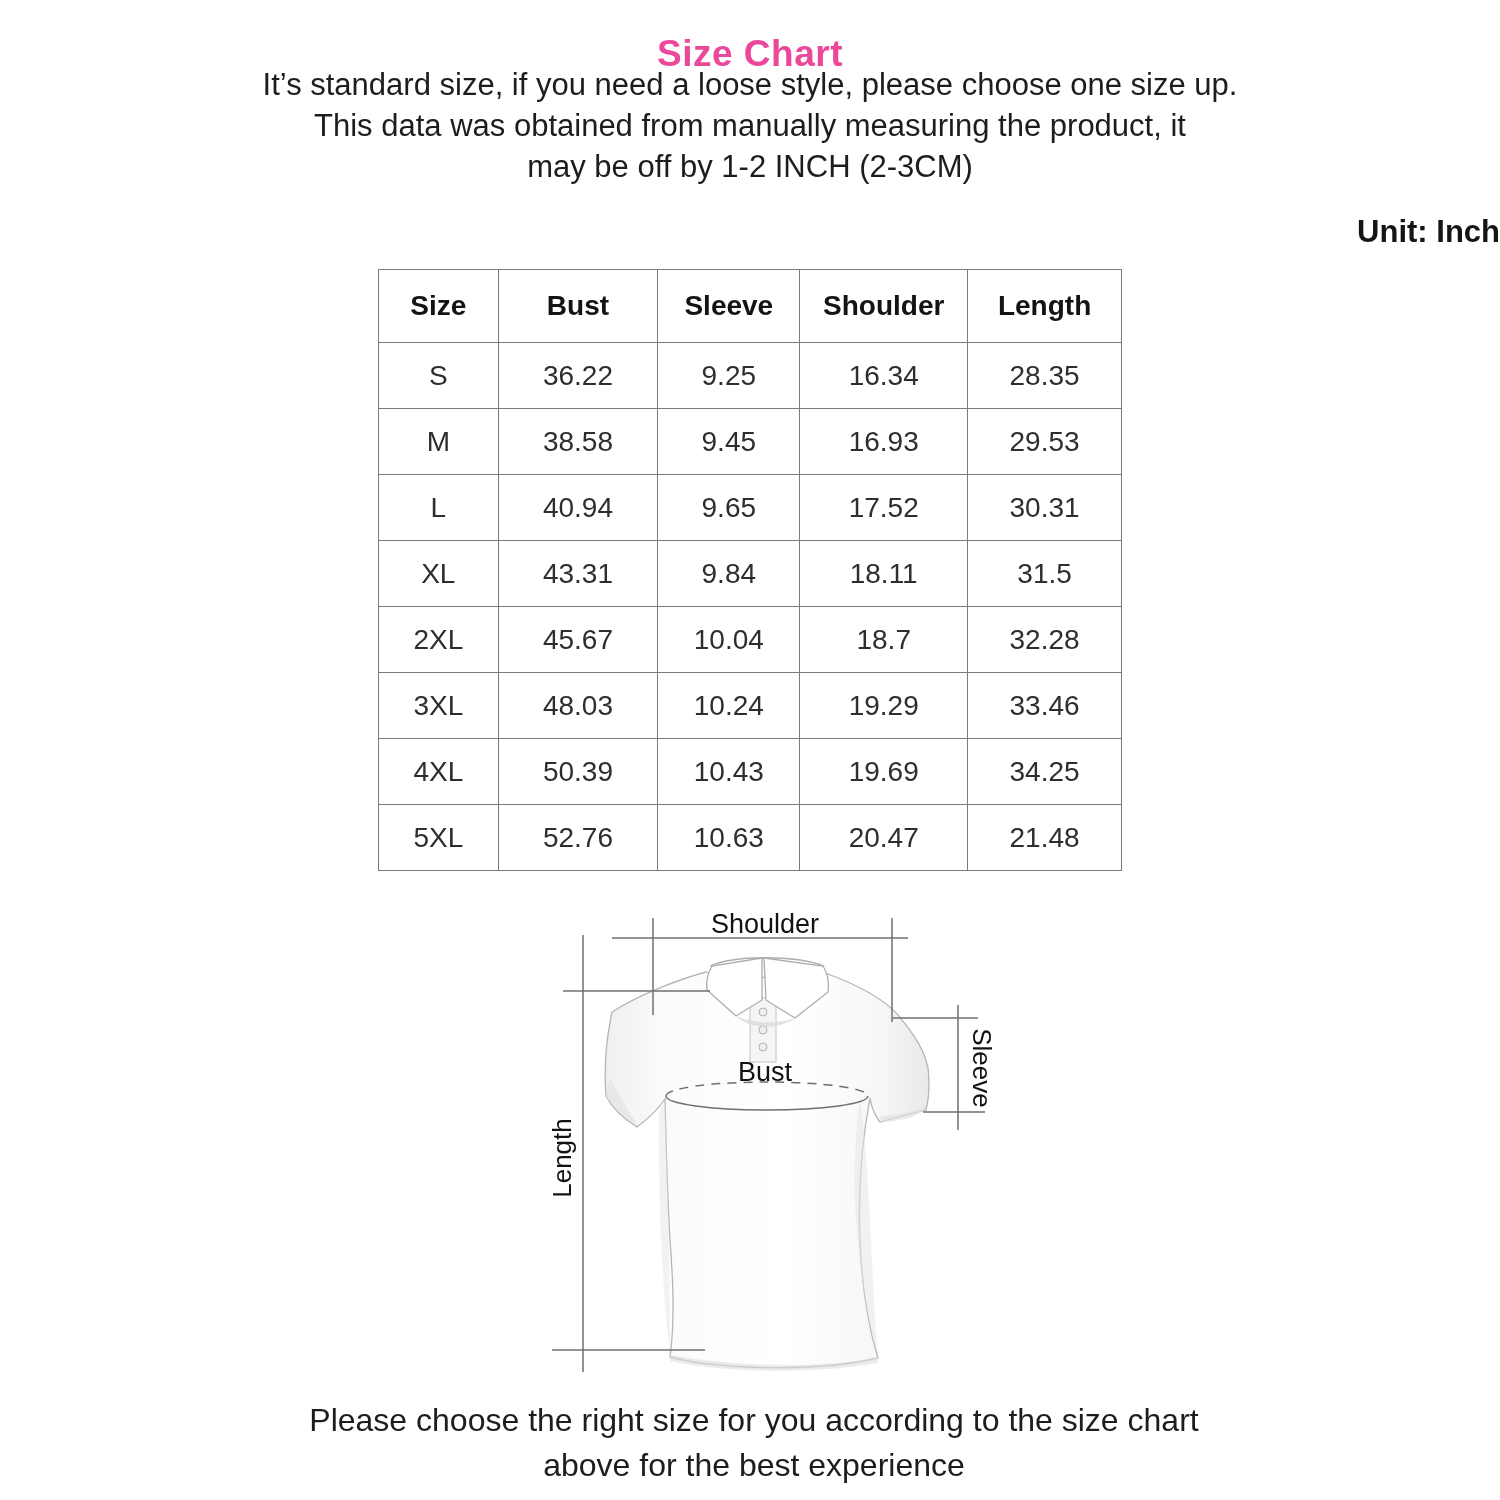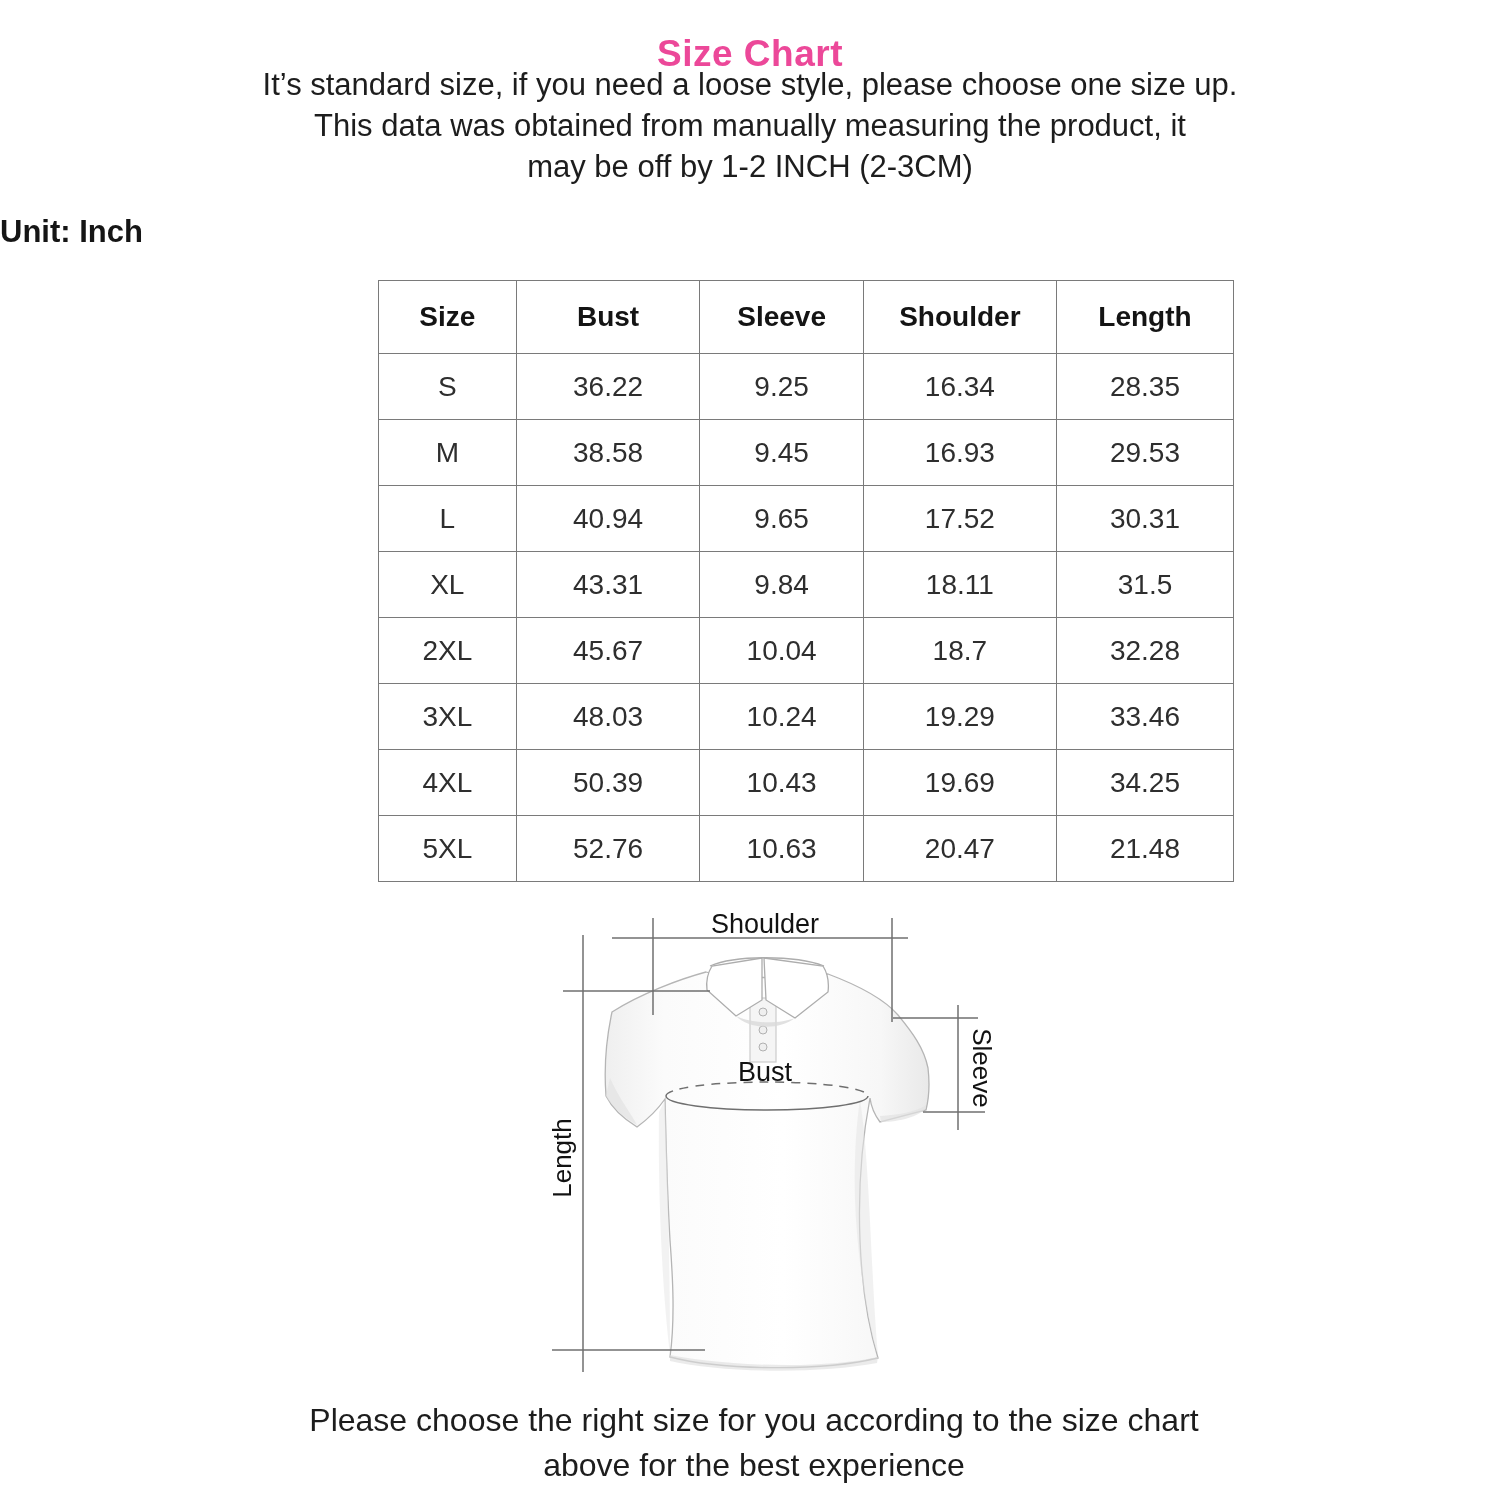--- a/index.html
+++ b/index.html
@@ -2,23 +2,23 @@
 <html><head>
 <meta charset="utf-8">
 <style>
   html,body{margin:0;padding:0;background:#ffffff;}
   .page{position:relative;width:1500px;height:1500px;background:#fff;overflow:hidden;
         font-family:"Liberation Sans",sans-serif;color:#1b1b1b;}
   .page-title{position:absolute;top:8px;left:0;width:100%;text-align:center;
         font-size:37px;font-weight:bold;letter-spacing:.5px;color:#ec4899;margin-top:25px;}
   .desc{position:absolute;top:64px;left:0;width:100%;text-align:center;
         font-size:31px;line-height:41px;color:#1d1d1d;}
-  .unit{position:absolute;top:214px;left:0;width:100%;text-align:left;
+  .unit{position:absolute;top:214px;left:0;width:100%;text-align:right;
         font-size:31px;font-weight:bold;color:#151515;}
-  table.size-table{position:absolute;left:378px;top:280px;width:856px;
+  table.size-table{position:absolute;left:378px;top:269px;width:744px;
         border-collapse:collapse;table-layout:fixed;}
   table.size-table th,table.size-table td{
         border:1.5px solid #7a7a7a;text-align:center;vertical-align:middle;
         font-size:28px;color:#2e2e2e;padding:0;}
   table.size-table th{font-weight:bold;color:#141414;height:72px;}
   table.size-table td{height:65px;}
   .diagram{position:absolute;left:540px;top:900px;width:510px;height:490px;}
   .footer{position:absolute;top:1398px;left:4px;width:100%;text-align:center;
         font-size:32px;line-height:45px;color:#1d1d1d;}
   svg text{font-family:"Liberation Sans",sans-serif;fill:#121212;}

